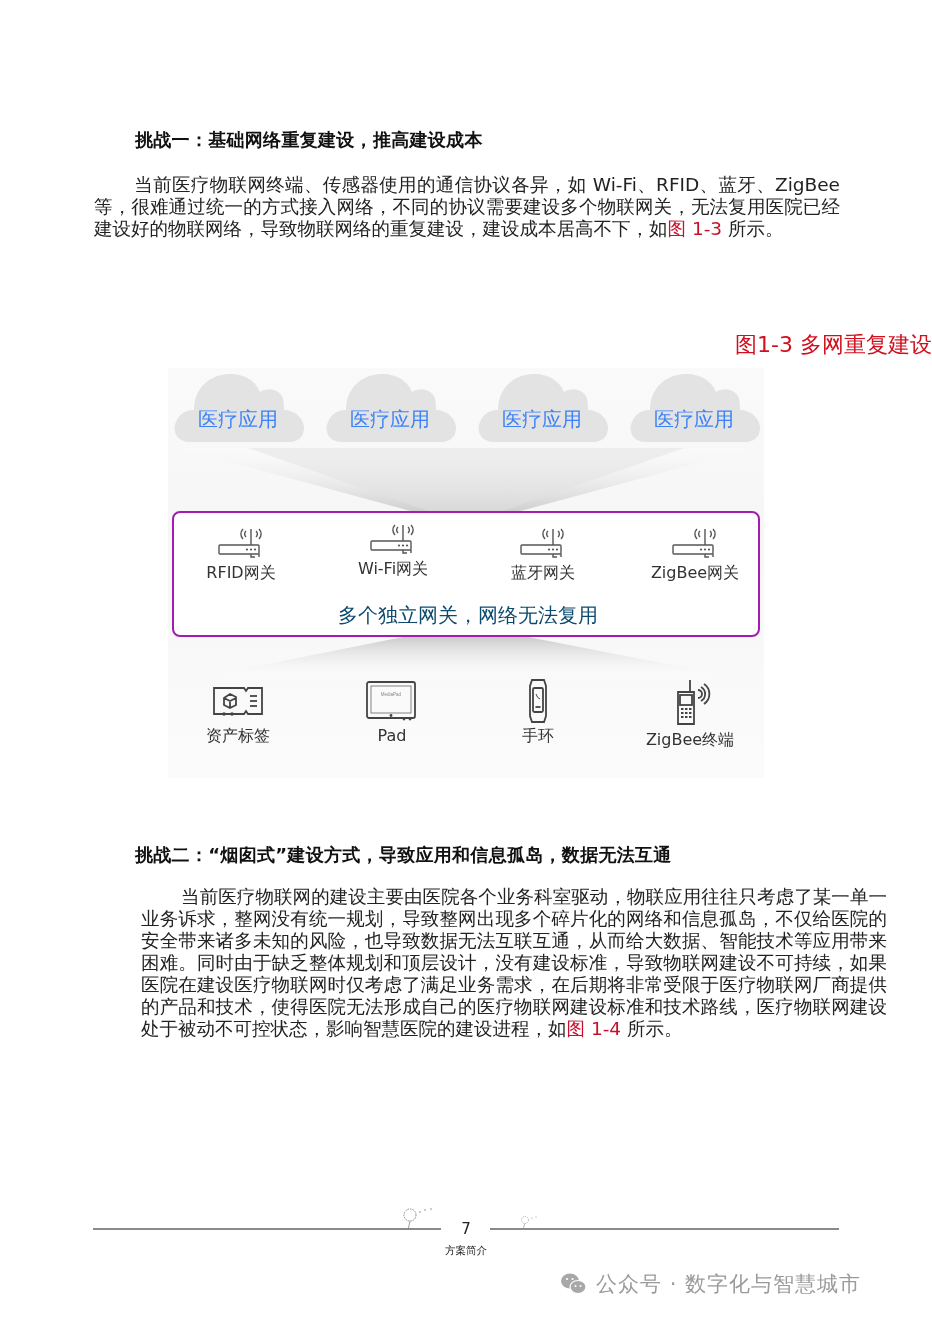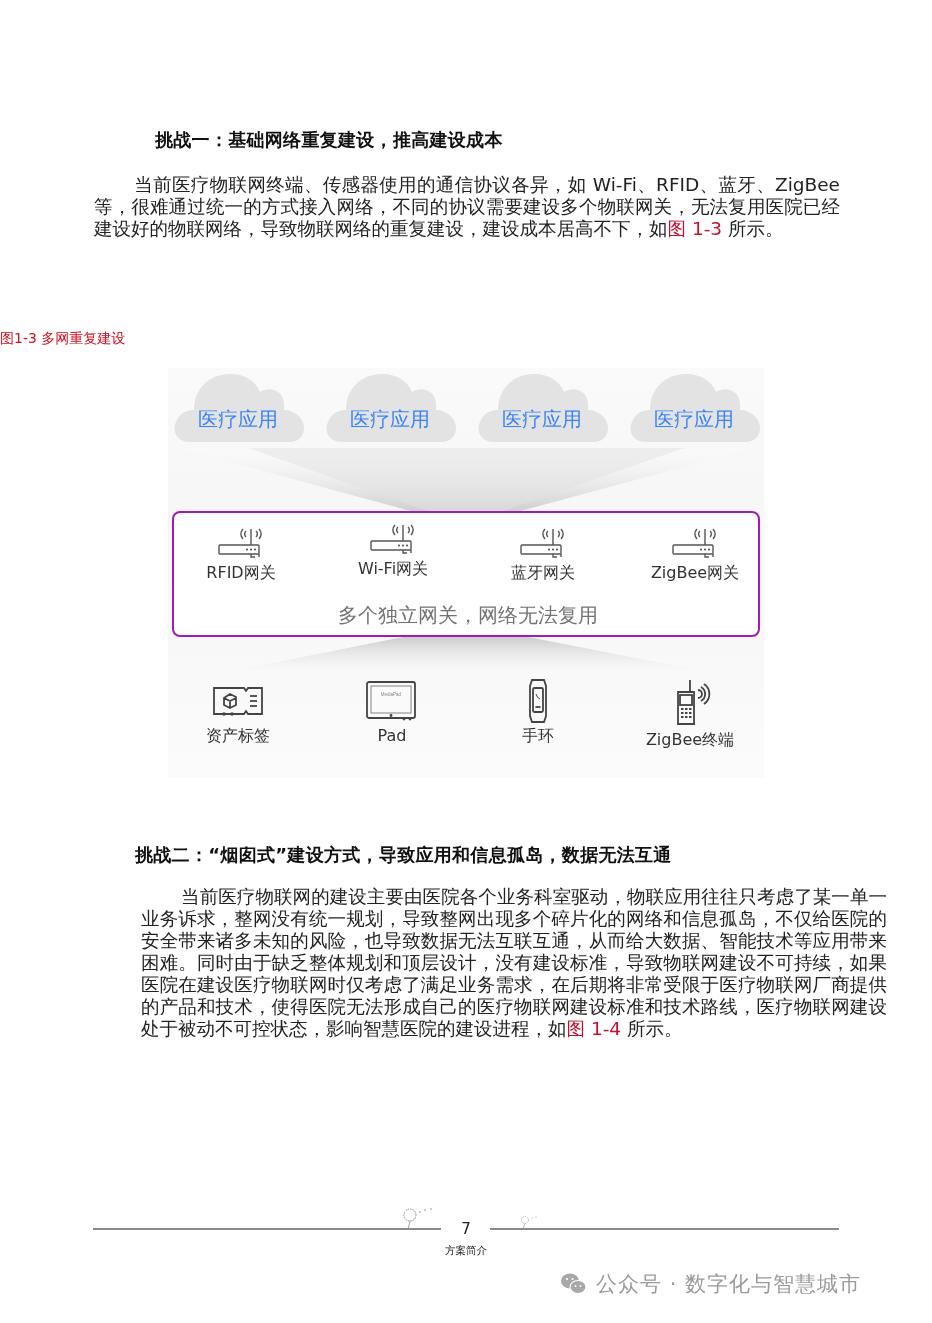--- a/index.html
+++ b/index.html
@@ -2,52 +2,52 @@
 <html><head>
 <meta charset="utf-8">
 <style>
   html, body { margin:0; padding:0; background:#ffffff; }
   body { width:932px; height:1323px; position:relative; overflow:hidden;
          font-family:"DejaVu Sans","Liberation Sans",sans-serif; color:#1a1a1a; }
   .heading { position:absolute; left:135px; font-size:18px; font-weight:bold; letter-spacing:0.3px; color:#111; }
   .para { position:absolute; left:94px; width:746px; font-size:18.5px; line-height:22px; color:#222; text-align:justify; }
   .para .indent { display:inline-block; width:40px; }
   .ref { color:#c8102e; }
-  .fig-title { position:absolute; left:0; width:932px; top:330px; text-align:left; color:#d0101e; font-size:14px; }
+  .fig-title { position:absolute; left:0; width:932px; top:330px; text-align:right; color:#d0101e; font-size:22px; }
 
   .figure { position:absolute; left:168px; top:368px; width:596px; height:410px; }
   .fig-bg { position:absolute; left:0; top:0; width:596px; height:410px;
             background:linear-gradient(to bottom,#fafafa 0%,#f6f6f6 40%,#fbfbfb 100%); }
   .cloud { position:absolute; top:0; width:132px; height:74px; }
   .cloud svg { position:absolute; left:0; top:0; }
   .cloud-label { position:absolute; left:0; width:132px; top:38px; text-align:center; font-size:20px; color:#3b82f6; }
   .funnel { position:absolute; left:0; top:80px; }
   .funnel2 { position:absolute; left:0; top:270px; }
 
   .gw-box { position:absolute; left:4px; top:143px; width:588px; height:126px;
             border:2px solid #a21caf; border-radius:8px; background:rgba(255,255,255,0.92); box-sizing:border-box; }
   .gw { position:absolute; top:10px; width:130px; text-align:center; }
   .gw svg { display:block; margin:0 auto; }
   .gw-label { font-size:16px; color:#333; margin-top:4px; }
-  .gw-caption { position:absolute; left:0; width:588px; top:89px; text-align:center; font-size:20px; color:#737373; }
+  .gw-caption { position:absolute; left:0; width:588px; top:89px; text-align:center; font-size:20px; color:#0c4a6e; }
 
   .dev { position:absolute; top:310px; width:140px; text-align:center; }
   .dev svg { display:block; margin:0 auto; }
   .dev-label { font-size:16px; color:#333; margin-top:2px; }
 
   .footer-line { position:absolute; top:1228px; height:2px; background:#8a8a8a; }
   .page-num { position:absolute; left:0; width:932px; top:1220px; text-align:center; font-size:15px; color:#222; }
   .section { position:absolute; left:0; width:932px; top:1244px; text-align:center; font-size:10.5px; color:#222; }
   .watermark { position:absolute; left:560px; top:1270px; font-size:21px; color:#9a9a9a; letter-spacing:1px; display:flex; align-items:center; }
   .watermark svg { margin-right:8px; }
 </style>
 </head>
 <body>
 
-<div class="heading" style="top:128px;margin-left:20px;">挑战一：基础网络重复建设，推高建设成本</div>
+<div class="heading" style="top:128px;">挑战一：基础网络重复建设，推高建设成本</div>
 <div class="para" style="top:174px;"><span class="indent"></span><span>当前医疗物联网终端、传感器使用的通信协议各异，如 Wi-Fi、RFID、蓝牙、ZigBee 等，很难通过统一的方式接入网络，不同的协议需要建设多个物联网关，无法复用医院已经建设好的物联网络，导致物联网络的重复建设，建设成本居高不下，如</span><span class="ref">图 1-3</span><span> 所示。</span></div>
 
 <div class="fig-title">图1-3 多网重复建设</div>
 
 <div class="figure">
   <div class="fig-bg"></div>
 
   <svg class="funnel" width="596" height="65">
     <defs>
       <linearGradient id="fg1" x1="0" y1="0" x2="0" y2="1">

